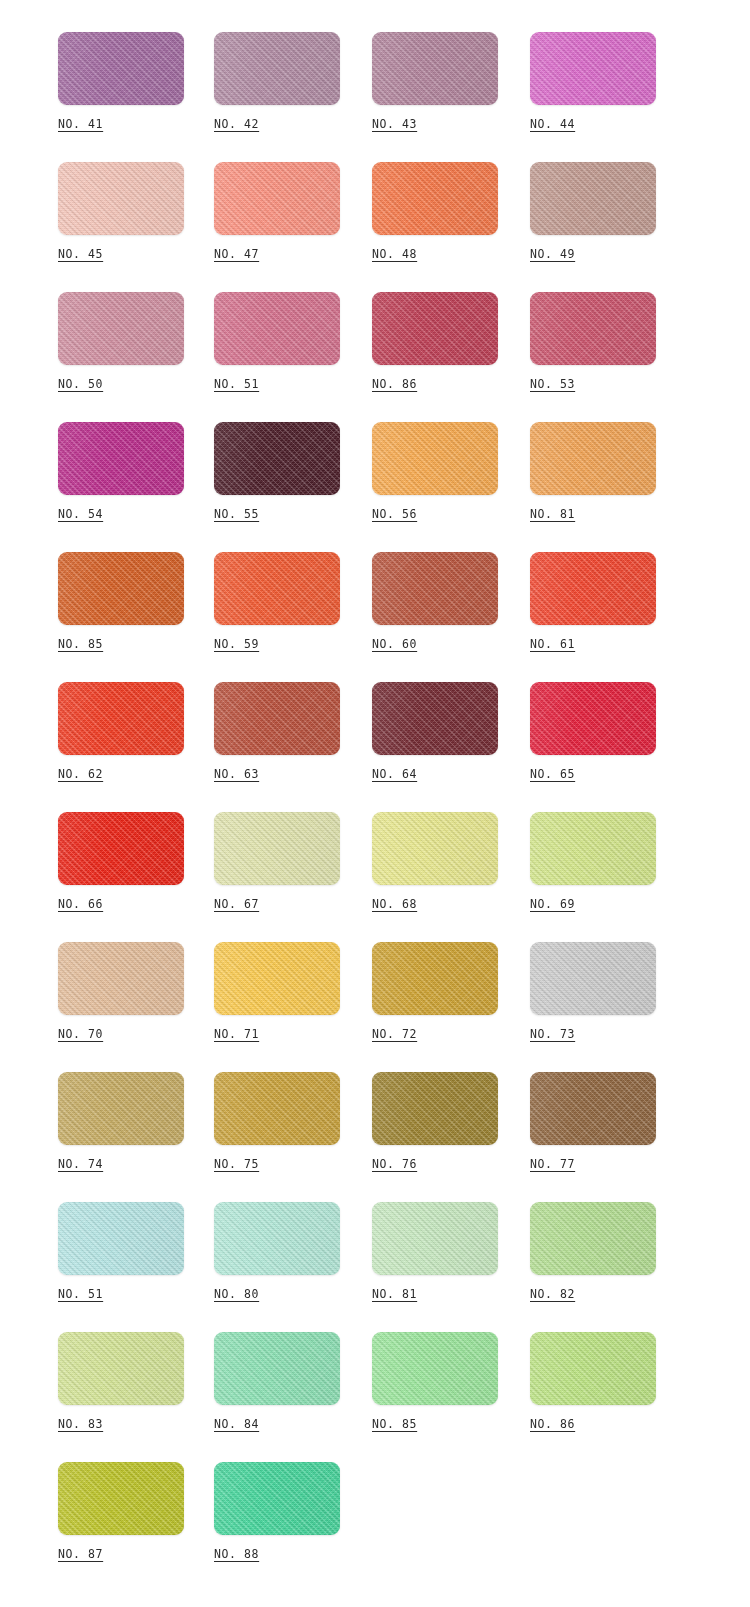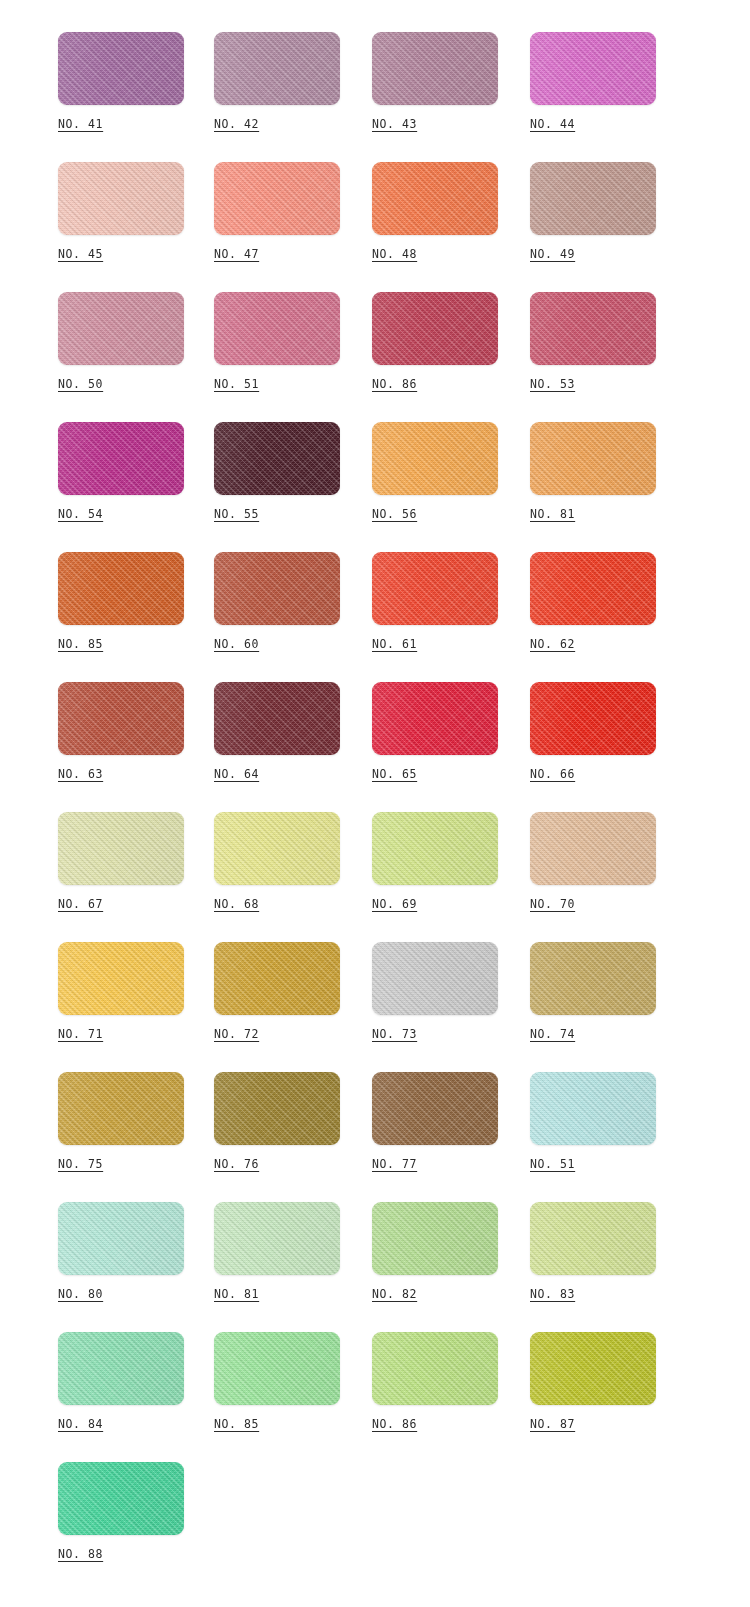--- a/index.html
+++ b/index.html
@@ -216,20 +216,26 @@
         <div class="swatch-label">NO. 81</div>
       </div>
       <div class="swatch-cell">
         <div class="swatch-chip-wrap">
           <div class="swatch-chip" style="background-color: rgb(212, 95, 37);"></div>
         </div>
         <div class="swatch-label">NO. 85</div>
       </div>
       <div class="swatch-cell">
         <div class="swatch-chip-wrap">
+          <div class="swatch-chip" style="background-color: rgb(240, 90, 50);"></div>
+        </div>
+        <div class="swatch-label">NO. 59</div>
+      </div>
+      <div class="swatch-cell">
+        <div class="swatch-chip-wrap">
           <div class="swatch-chip" style="background-color: rgb(184, 85, 62);"></div>
         </div>
         <div class="swatch-label">NO. 60</div>
       </div>
       <div class="swatch-cell">
         <div class="swatch-chip-wrap">
           <div class="swatch-chip" style="background-color: rgb(240, 70, 47);"></div>
         </div>
         <div class="swatch-label">NO. 61</div>
       </div>

